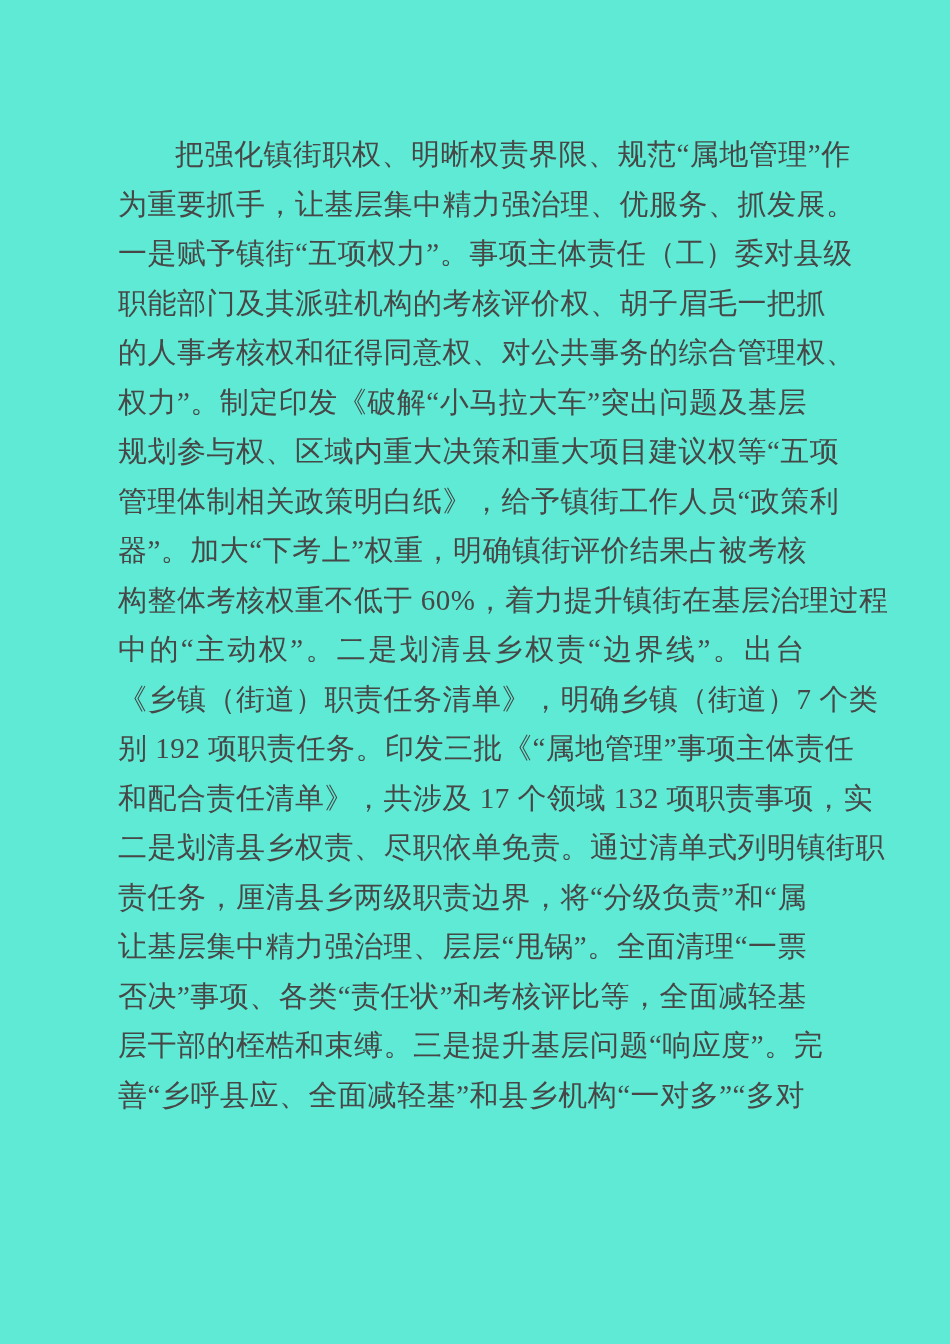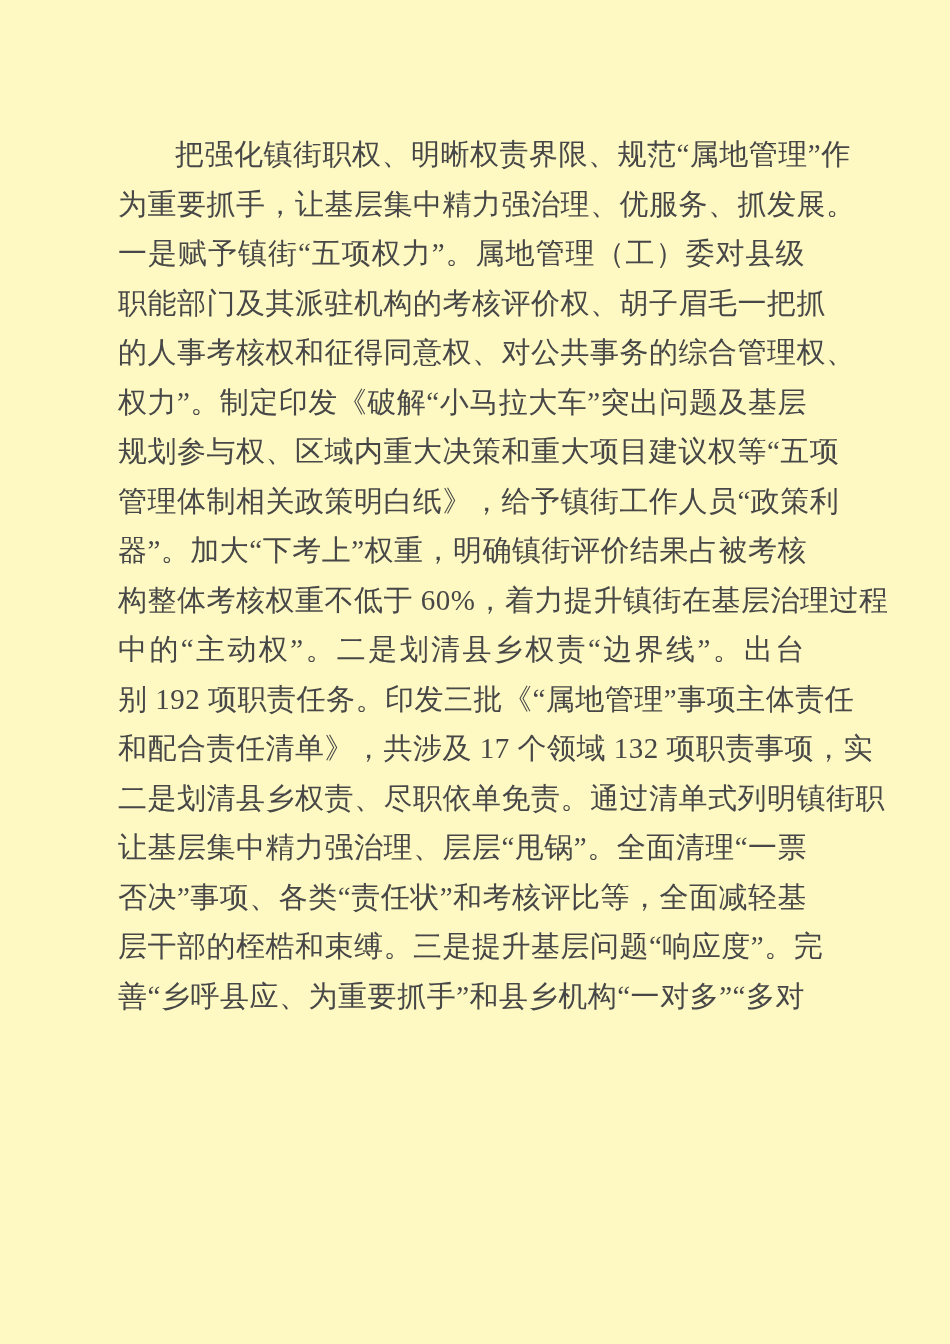--- a/index.html
+++ b/index.html
@@ -13,21 +13,21 @@
     font-family: "Liberation Serif", "DejaVu Serif", serif;
     position: relative;
     overflow: hidden;
   }
   .page {
     position: absolute;
     left: 0;
     top: 0;
     width: 950px;
     height: 1344px;
-    background: #fef9c3;
+    background: #5eead4;
   }
   .text-block {
     position: absolute;
     left: 118px;
     top: 130px;
     width: 687px;
     color: #474747;
     font-size: 29px;
     line-height: 49.5px;
     letter-spacing: 0.5px;
@@ -45,30 +45,32 @@
   }
 </style>
 </head>
 <body>
 
 <div class="page">
   <div class="text-block">
 
   <div class="line first-line">把强化镇街职权、明晰权责界限、规范“属地管理”作</div>
       <div class="line">为重要抓手，让基层集中精力强治理、优服务、抓发展。</div>
-      <div class="line">一是赋予镇街“五项权力”。属地管理（工）委对县级</div>
+      <div class="line">一是赋予镇街“五项权力”。事项主体责任（工）委对县级</div>
       <div class="line">职能部门及其派驻机构的考核评价权、胡子眉毛一把抓</div>
       <div class="line">的人事考核权和征得同意权、对公共事务的综合管理权、</div>
       <div class="line">权力”。制定印发《破解“小马拉大车”突出问题及基层</div>
       <div class="line">规划参与权、区域内重大决策和重大项目建议权等“五项</div>
       <div class="line">管理体制相关政策明白纸》，给予镇街工作人员“政策利</div>
       <div class="line">器”。加大“下考上”权重，明确镇街评价结果占被考核</div>
       <div class="line">构整体考核权重不低于 60%，着力提升镇街在基层治理过程</div>
       <div class="line">中的“主动权”。二是划清县乡权责“边界线”。出台</div>
+      <div class="line">《乡镇（街道）职责任务清单》，明确乡镇（街道）7 个类</div>
       <div class="line">别 192 项职责任务。印发三批《“属地管理”事项主体责任</div>
       <div class="line">和配合责任清单》，共涉及 17 个领域 132 项职责事项，实</div>
       <div class="line">二是划清县乡权责、尽职依单免责。通过清单式列明镇街职</div>
+      <div class="line">责任务，厘清县乡两级职责边界，将“分级负责”和“属</div>
       <div class="line">让基层集中精力强治理、层层“甩锅”。全面清理“一票</div>
       <div class="line">否决”事项、各类“责任状”和考核评比等，全面减轻基</div>
       <div class="line">层干部的桎梏和束缚。三是提升基层问题“响应度”。完</div>
-      <div class="line">善“乡呼县应、为重要抓手”和县乡机构“一对多”“多对</div>
+      <div class="line">善“乡呼县应、全面减轻基”和县乡机构“一对多”“多对</div>
     </div>
 </div>
 
 </body></html>

